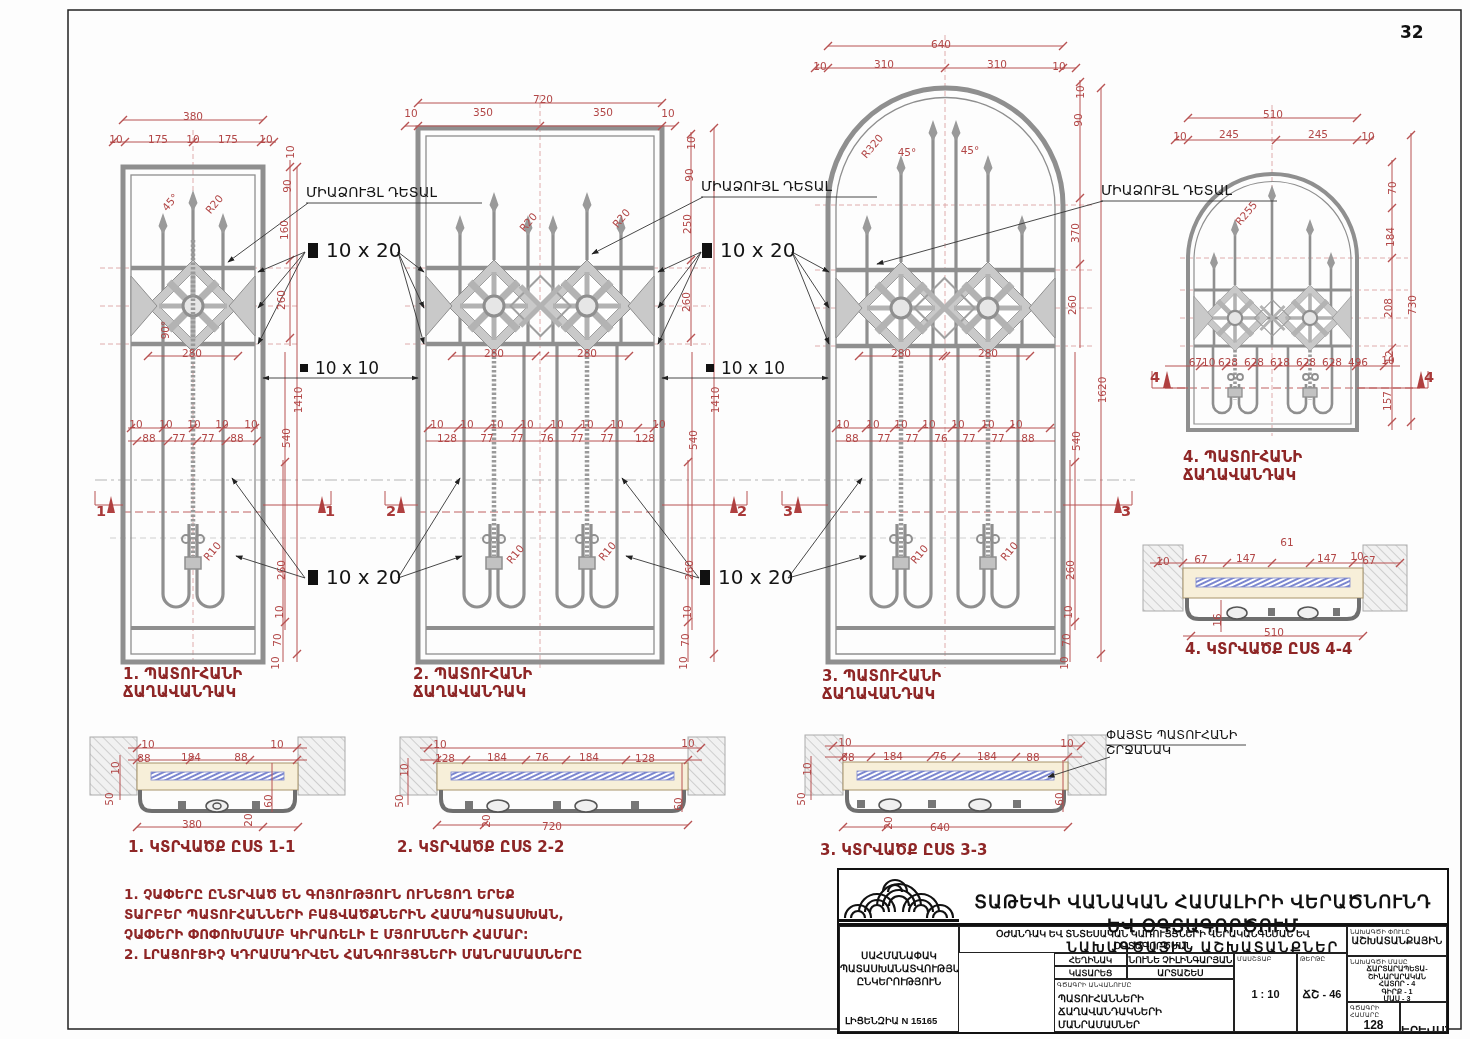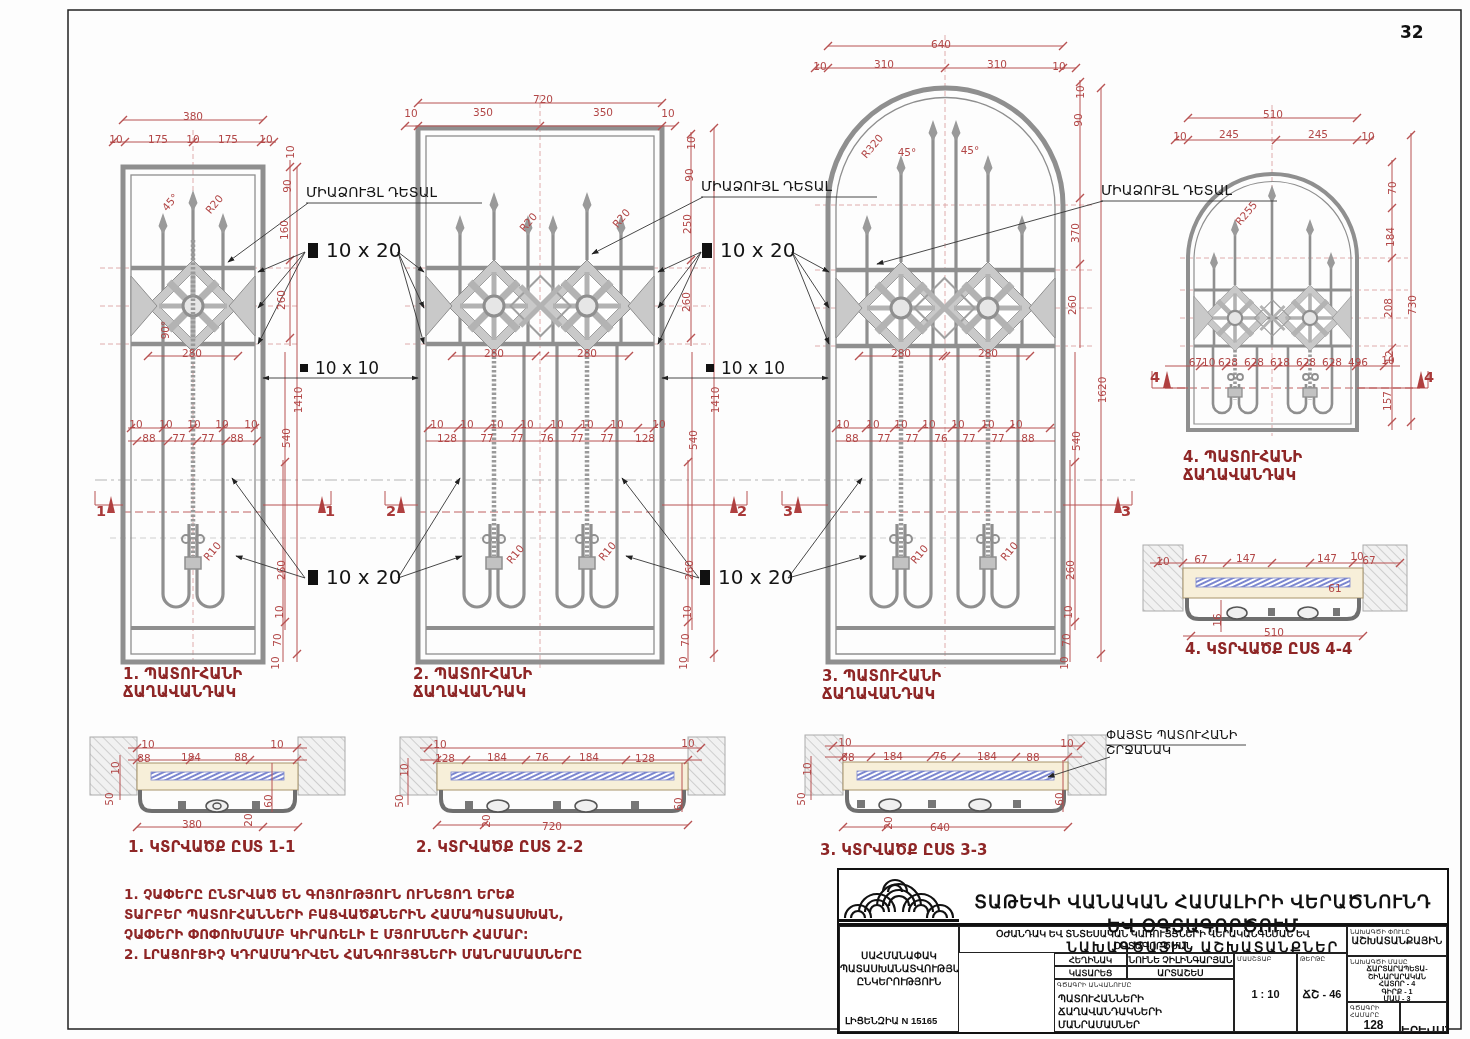--- a/index.html
+++ b/index.html
@@ -457,21 +457,21 @@
       <span class="dim" style="left: 987px; top: 756px;">184</span>
       <span class="dim" style="left: 1033px; top: 757px;">88</span>
       <span class="dim rot" style="left: 807px; top: 769px;">10</span>
       <span class="dim rot" style="left: 801px; top: 799px;">50</span>
       <span class="dim rot" style="left: 1059px; top: 799px;">60</span>
       <span class="dim rot" style="left: 888px; top: 823px;">20</span>
       <span class="dim" style="left: 940px; top: 827px;">640</span>
       <span class="dim" style="left: 1163px; top: 561px;">10</span>
       <span class="dim" style="left: 1201px; top: 559px;">67</span>
       <span class="dim" style="left: 1246px; top: 558px;">147</span>
-      <span class="dim" style="left: 1287px; top: 588px; margin-left: 48px;">61</span>
+      <span class="dim" style="left: 1287px; top: 542px;">61</span>
       <span class="dim" style="left: 1327px; top: 558px;">147</span>
       <span class="dim" style="left: 1357px; top: 556px;">10</span>
       <span class="dim" style="left: 1369px; top: 560px;">67</span>
       <span class="dim rot" style="left: 1217px; top: 620px;">16</span>
       <span class="dim" style="left: 1274px; top: 632px;">510</span>
     </div>
 
 <div class="pageno">32</div>
 
 <div class="co mono" style="left:306px;top:184px;">ՄԻԱՁՈՒՅԼ ԴԵՏԱԼ</div>
@@ -516,21 +516,21 @@
     </div>
 <div class="ptitle" style="left:822px;top:667px;">
       <span style="display:block">3. ՊԱՏՈՒՀԱՆԻ</span>
       <span style="display:block">ՃԱՂԱՎԱՆԴԱԿ</span>
     </div>
 <div class="ptitle" style="left:1183px;top:448px;">
       <span style="display:block">4. ՊԱՏՈՒՀԱՆԻ</span>
       <span style="display:block">ՃԱՂԱՎԱՆԴԱԿ</span>
     </div>
 <div class="ptitle" style="left:128px;top:838px;">1. ԿՏՐՎԱԾՔ ԸՍՏ 1-1</div>
-<div class="ptitle" style="left:416px;top:838px;">2. ԿՏՐՎԱԾՔ ԸՍՏ 2-2</div>
+<div class="ptitle" style="left:397px;top:838px;">2. ԿՏՐՎԱԾՔ ԸՍՏ 2-2</div>
 <div class="ptitle" style="left:820px;top:841px;">3. ԿՏՐՎԱԾՔ ԸՍՏ 3-3</div>
 <div class="ptitle" style="left:1185px;top:640px;">4. ԿՏՐՎԱԾՔ ԸՍՏ 4-4</div>
 
 <div class="notes">
   <div>1. ՉԱՓԵՐԸ ԸՆՏՐՎԱԾ ԵՆ ԳՈՅՈՒԹՅՈՒՆ ՈՒՆԵՑՈՂ ԵՐԵՔ</div>
   <div>ՏԱՐԲԵՐ ՊԱՏՈՒՀԱՆՆԵՐԻ ԲԱՑՎԱԾՔՆԵՐԻՆ ՀԱՄԱՊԱՏԱՍԽԱՆ,</div>
   <div>ՉԱՓԵՐԻ ՓՈՓՈԽՄԱՄԲ ԿԻՐԱՌԵԼԻ Է ՄՅՈՒՍՆԵՐԻ ՀԱՄԱՐ:</div>
   <div>2. ԼՐԱՑՈՒՑԻՉ ԿԴՐԱՄԱԴՐՎԵՆ ՀԱՆԳՈՒՅՑՆԵՐԻ ՄԱՆՐԱՄԱՍՆԵՐԸ</div>
 </div>
 

